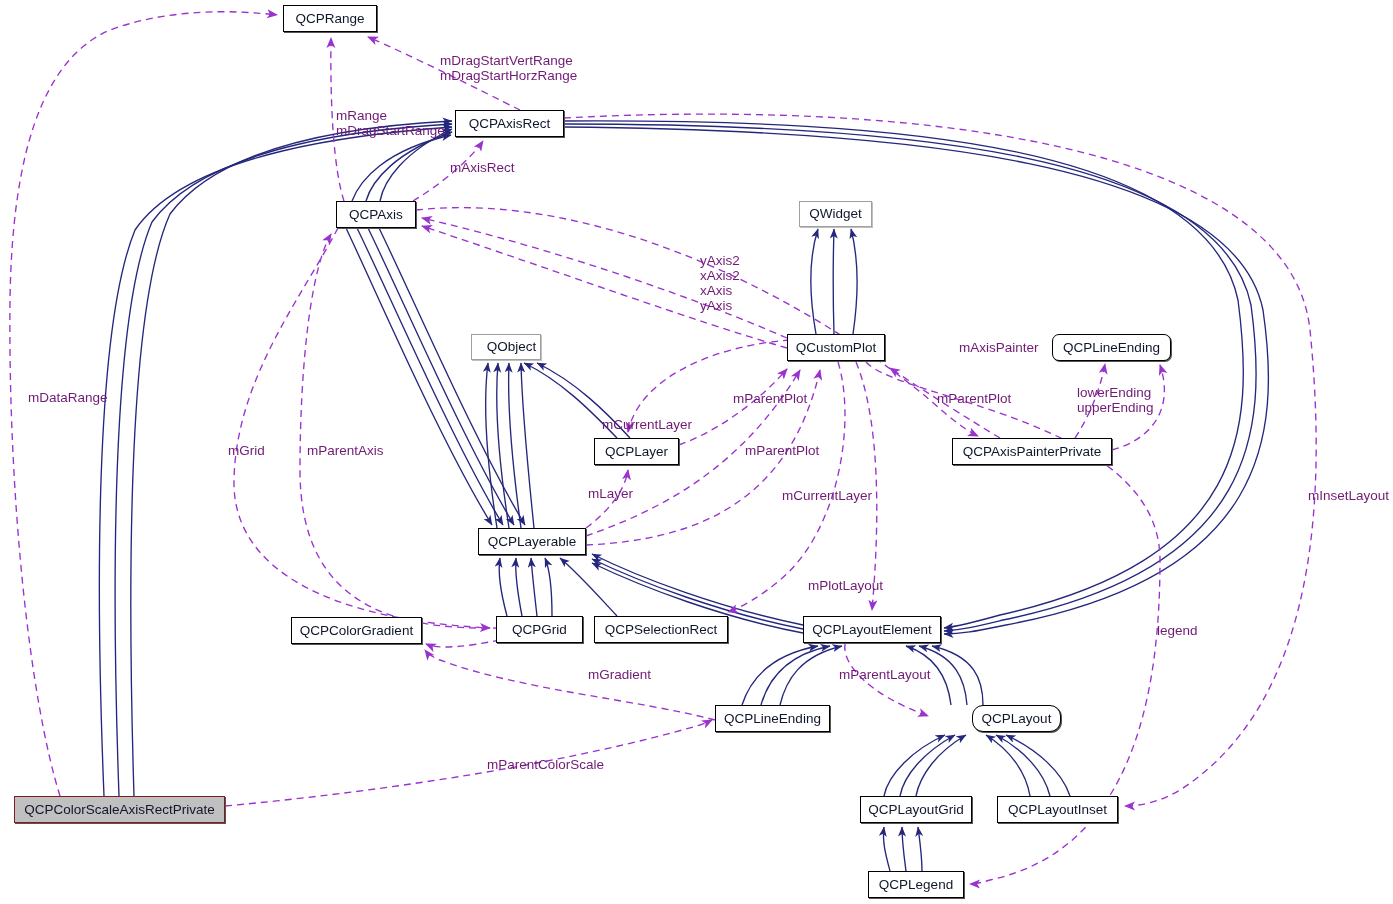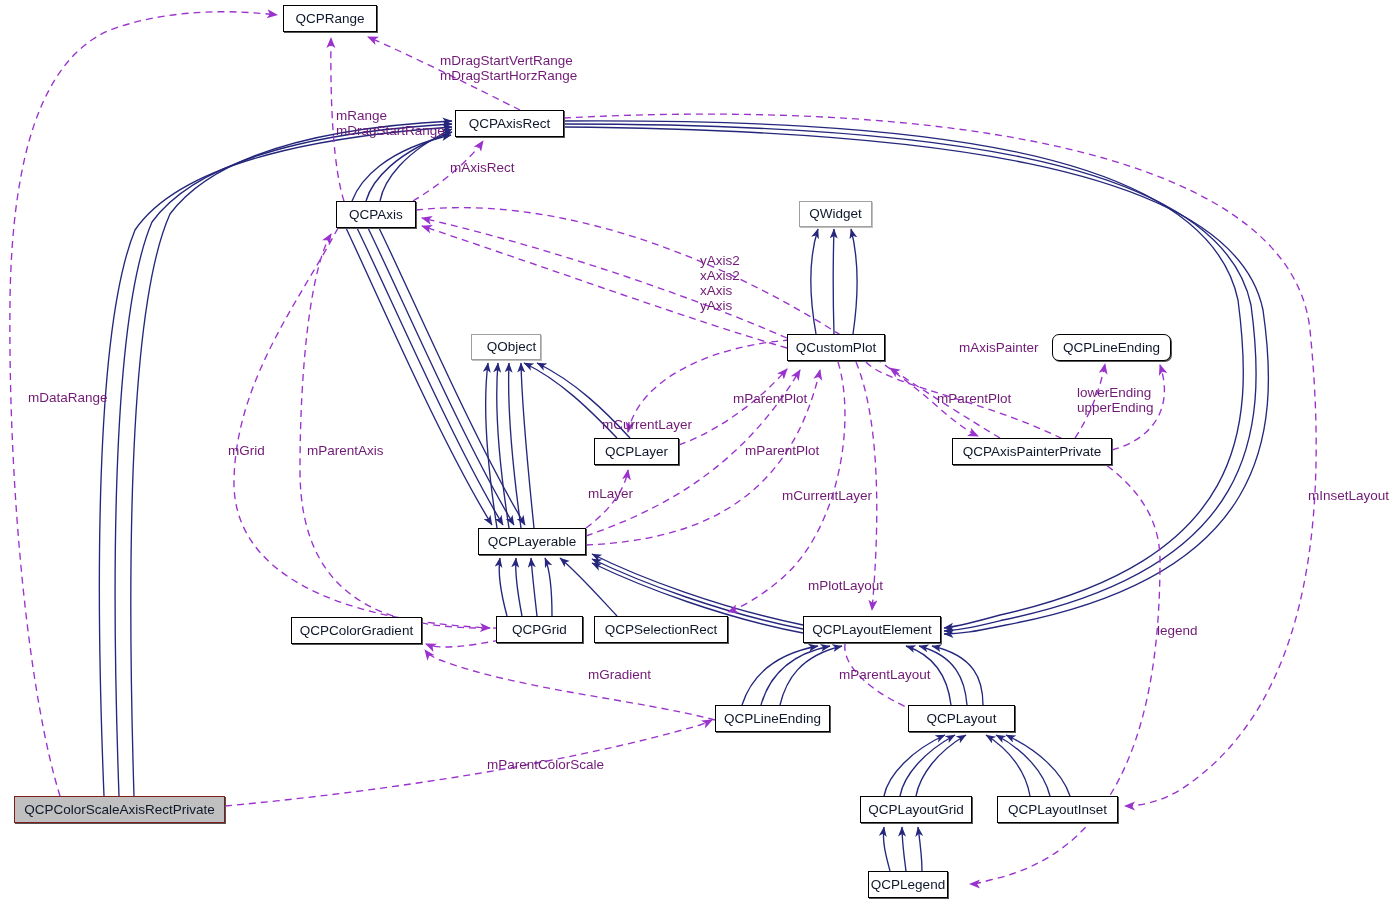--- a/index.html
+++ b/index.html
@@ -224,33 +224,33 @@
       </div>
       <div class="node" style="left: 594px; top: 616px; width: 134px; height: 27px;">
         <span>QCPSelectionRect</span>
       </div>
       <div class="node" style="left: 803px; top: 616px; width: 138px; height: 27px;">
         <span>QCPLayoutElement</span>
       </div>
       <div class="node" style="left: 715px; top: 705px; width: 115px; height: 27px;">
         <span>QCPLineEnding</span>
       </div>
-      <div class="node" style="left: 908px; top: 705px; width: 107px; height: 27px;">
+      <div class="node" style="left: 972px; top: 705px; width: 89px; height: 27px; border-radius: 11px;">
         <span>QCPLayout</span>
       </div>
       <div class="node current" style="left: 14px; top: 796px; width: 211px; height: 27px;">
         <span>QCPColorScaleAxisRectPrivate</span>
       </div>
       <div class="node" style="left: 860px; top: 796px; width: 112px; height: 27px;">
         <span>QCPLayoutGrid</span>
       </div>
       <div class="node" style="left: 997px; top: 796px; width: 121px; height: 27px;">
         <span>QCPLayoutInset</span>
       </div>
-      <div class="node" style="left: 868px; top: 871px; width: 80px; height: 27px;">
+      <div class="node" style="left: 868px; top: 871px; width: 96px; height: 27px;">
         <span>QCPLegend</span>
       </div>
     </div>
 
   <div id="label-layer">
       <div class="edge-label" style="left: 440px; top: 53px;">mDragStartVertRange
 mDragStartHorzRange</div>
       <div class="edge-label" style="left: 336px; top: 108px;">mRange
 mDragStartRange</div>
       <div class="edge-label" style="left: 450px; top: 160px;">mAxisRect</div>

